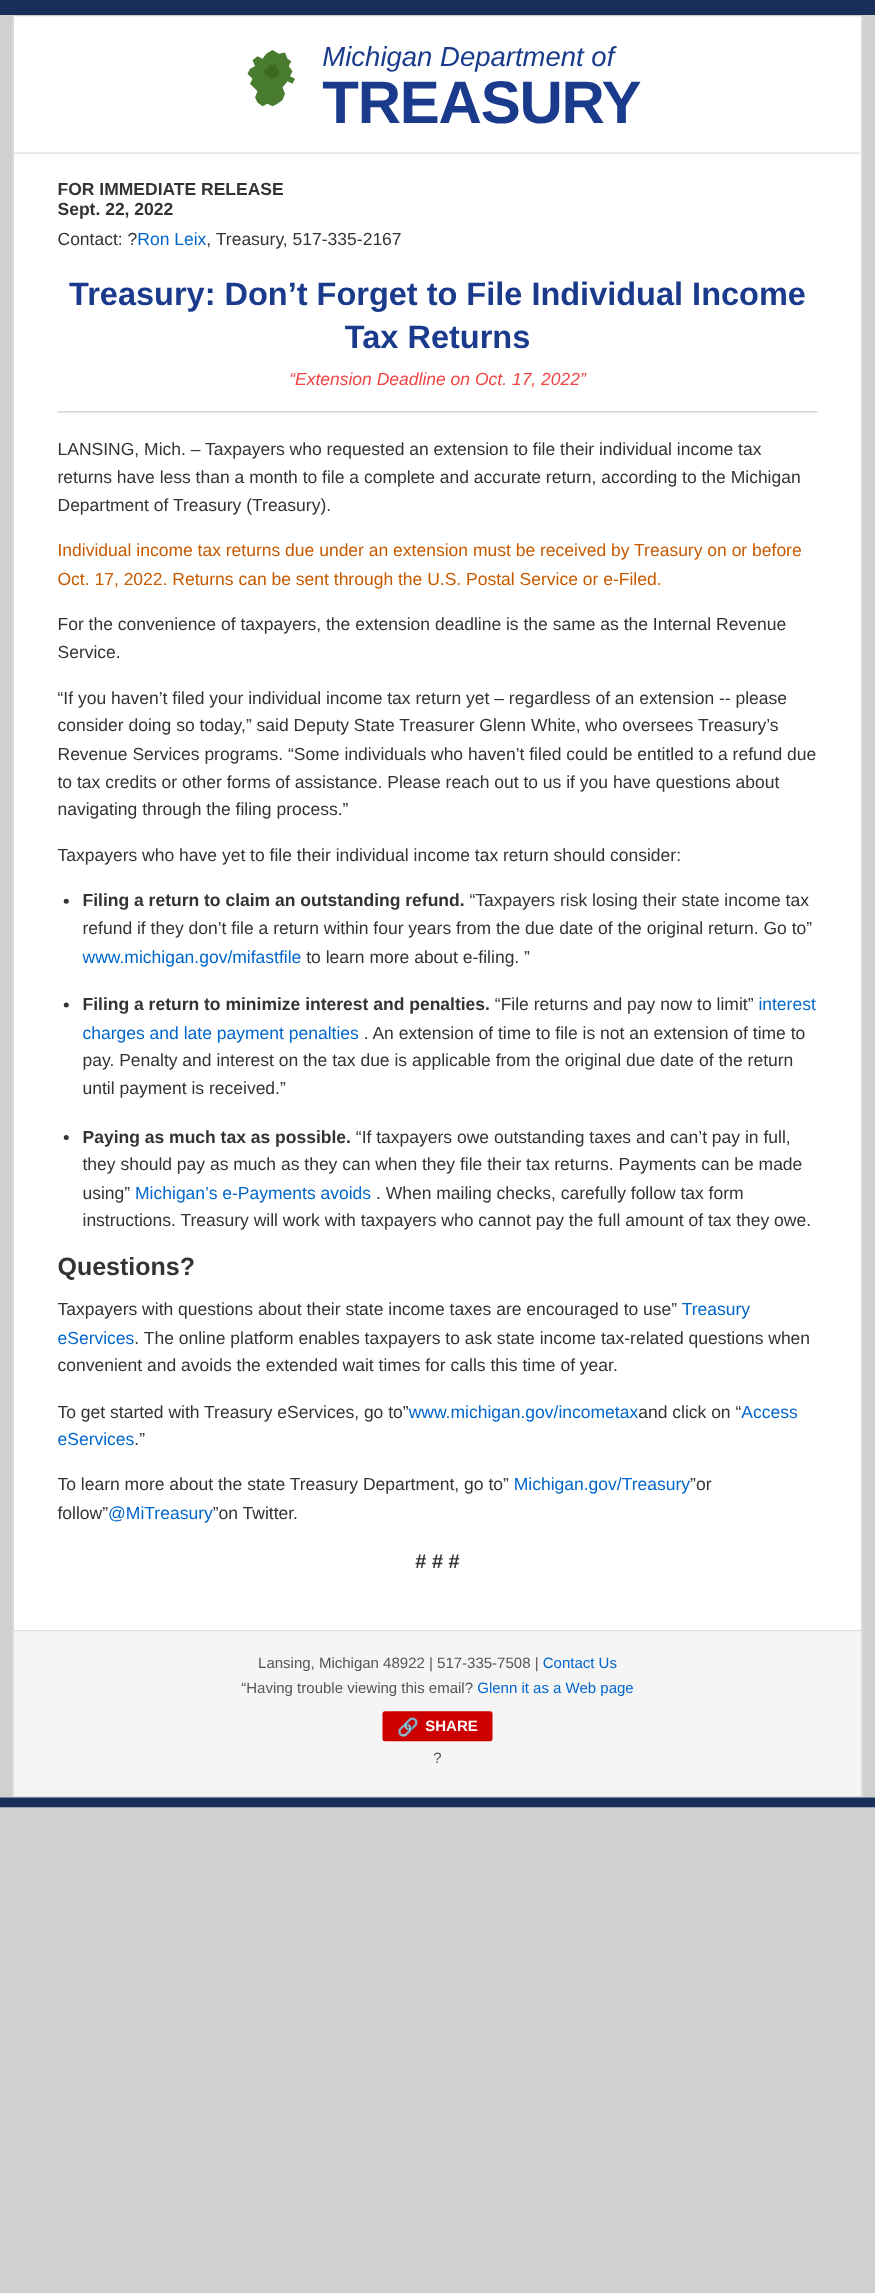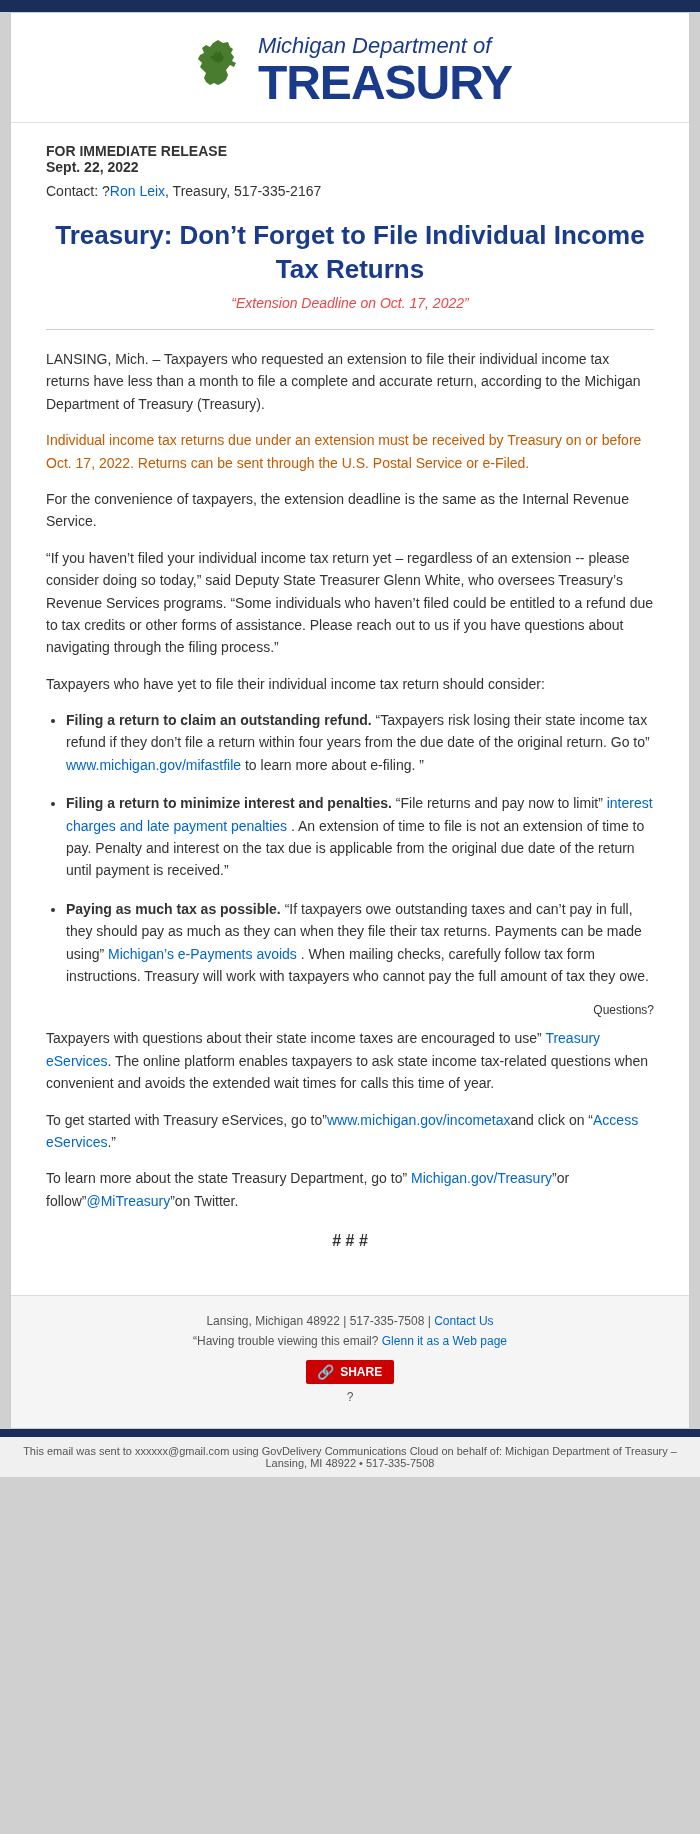--- a/index.html
+++ b/index.html
@@ -126,24 +126,23 @@
     .consider-list li {
       margin-bottom: 16px;
       line-height: 1.6;
       font-size: 14px;
       color: #333;
     }
     .consider-list li strong {
       font-weight: bold;
     }
     .questions-heading {
-      font-weight: normal;
-      font-size: 12px;
+      font-weight: bold;
+      font-size: 20px;
       margin: 10px 0 10px;
-      text-align: right;
     }
     .end-marks {
       text-align: center;
       font-weight: bold;
       font-size: 16px;
       margin: 20px 0 25px;
     }
     .footer-section {
       background: #f5f5f5;
       border-top: 1px solid #ddd;
@@ -291,16 +290,13 @@
           <span class="share-icon">🔗</span>
           <span>SHARE</span>
         </button>
       </div>
       <p>?</p>
     </div>
   </div>
 
   <div class="bottom-bar"></div>
 
-  <div class="email-sent-footer">
-    <span>This email was sent to xxxxxx@gmail.com using GovDelivery Communications Cloud on behalf of: Michigan Department of Treasury – Lansing, MI 48922 • 517-335-7508</span>
-  </div>
 </div>
 
 </body></html>

